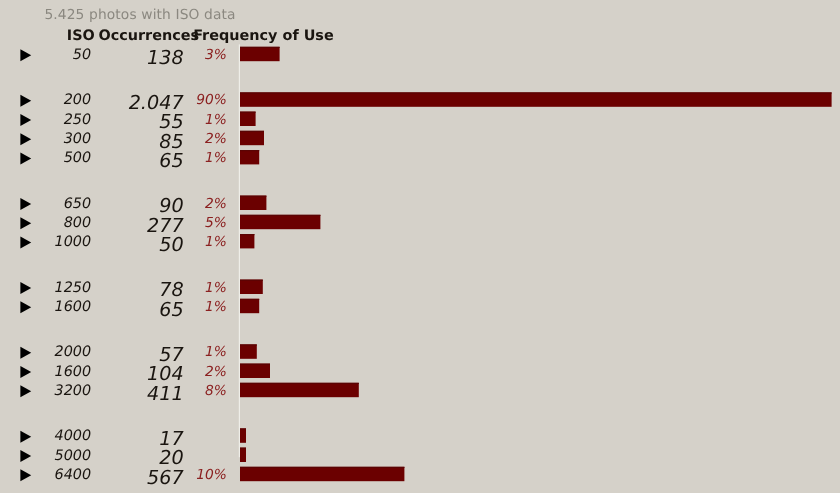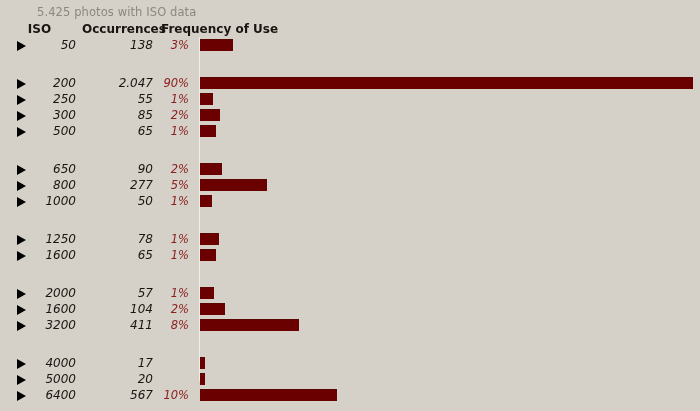--- a/index.html
+++ b/index.html
@@ -36,21 +36,21 @@
     width: 700px;
     height: 15px;
   }
   .hdr {
     position: absolute;
     font-size: 12px;
     font-weight: bold;
     color: #1a1510;
     white-space: nowrap;
   }
-  .hdr-iso   { left: 0;   width: 79px; text-align: center; }
+  .hdr-iso   { left: 0;   width: 79px; text-align: right; }
   .hdr-occ   { left: 82px; width: 73px; text-align: right; }
   .hdr-freq  { left: 161px; text-align: left; }
 
   #rows {
     position: absolute;
     left: 0;
     top: 37px;
     width: 700px;
     font-style: italic;
   }
@@ -82,21 +82,21 @@
     font-size: 12px;
     color: #1a1510;
     white-space: nowrap;
   }
   .occ {
     position: absolute;
     left: 80px;
     width: 73px;
     top: 1px;
     text-align: right;
-    font-size: 12px;
+    font-size: 16px;
     color: #1a1510;
     white-space: nowrap;
   }
   .pct {
     position: absolute;
     left: 156px;
     width: 33px;
     top: 1px;
     text-align: right;
     font-size: 11.5px;

